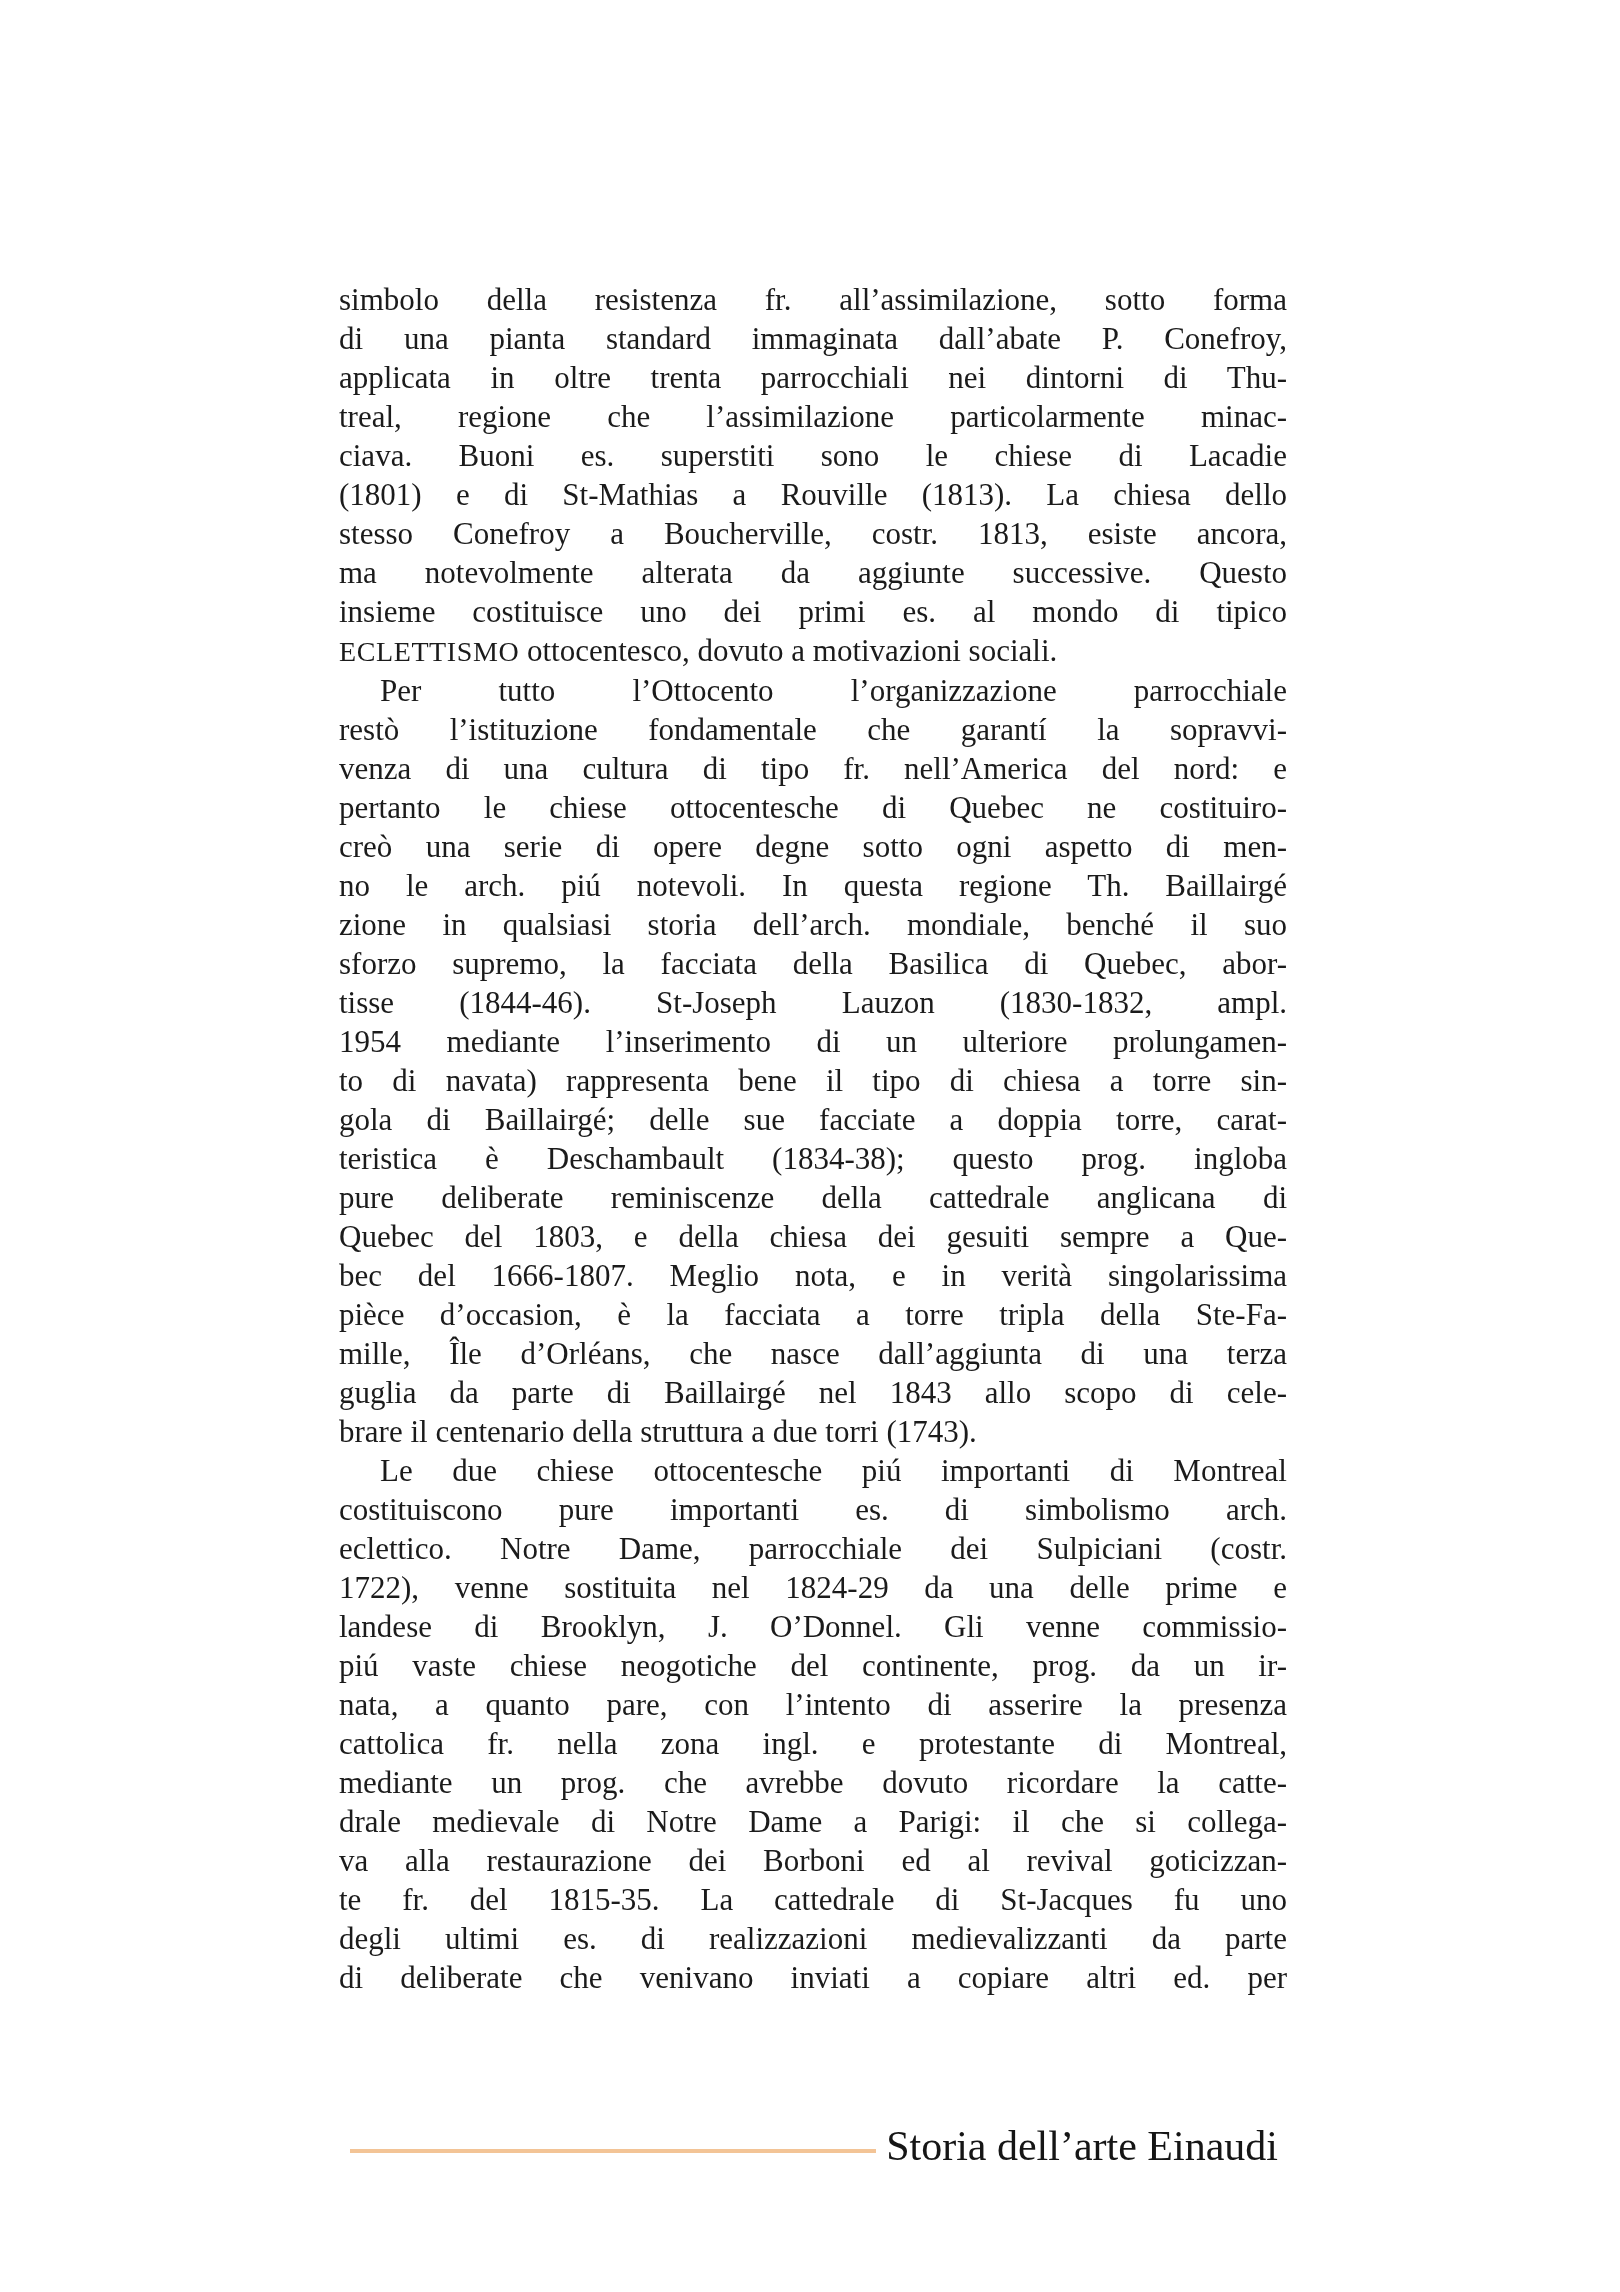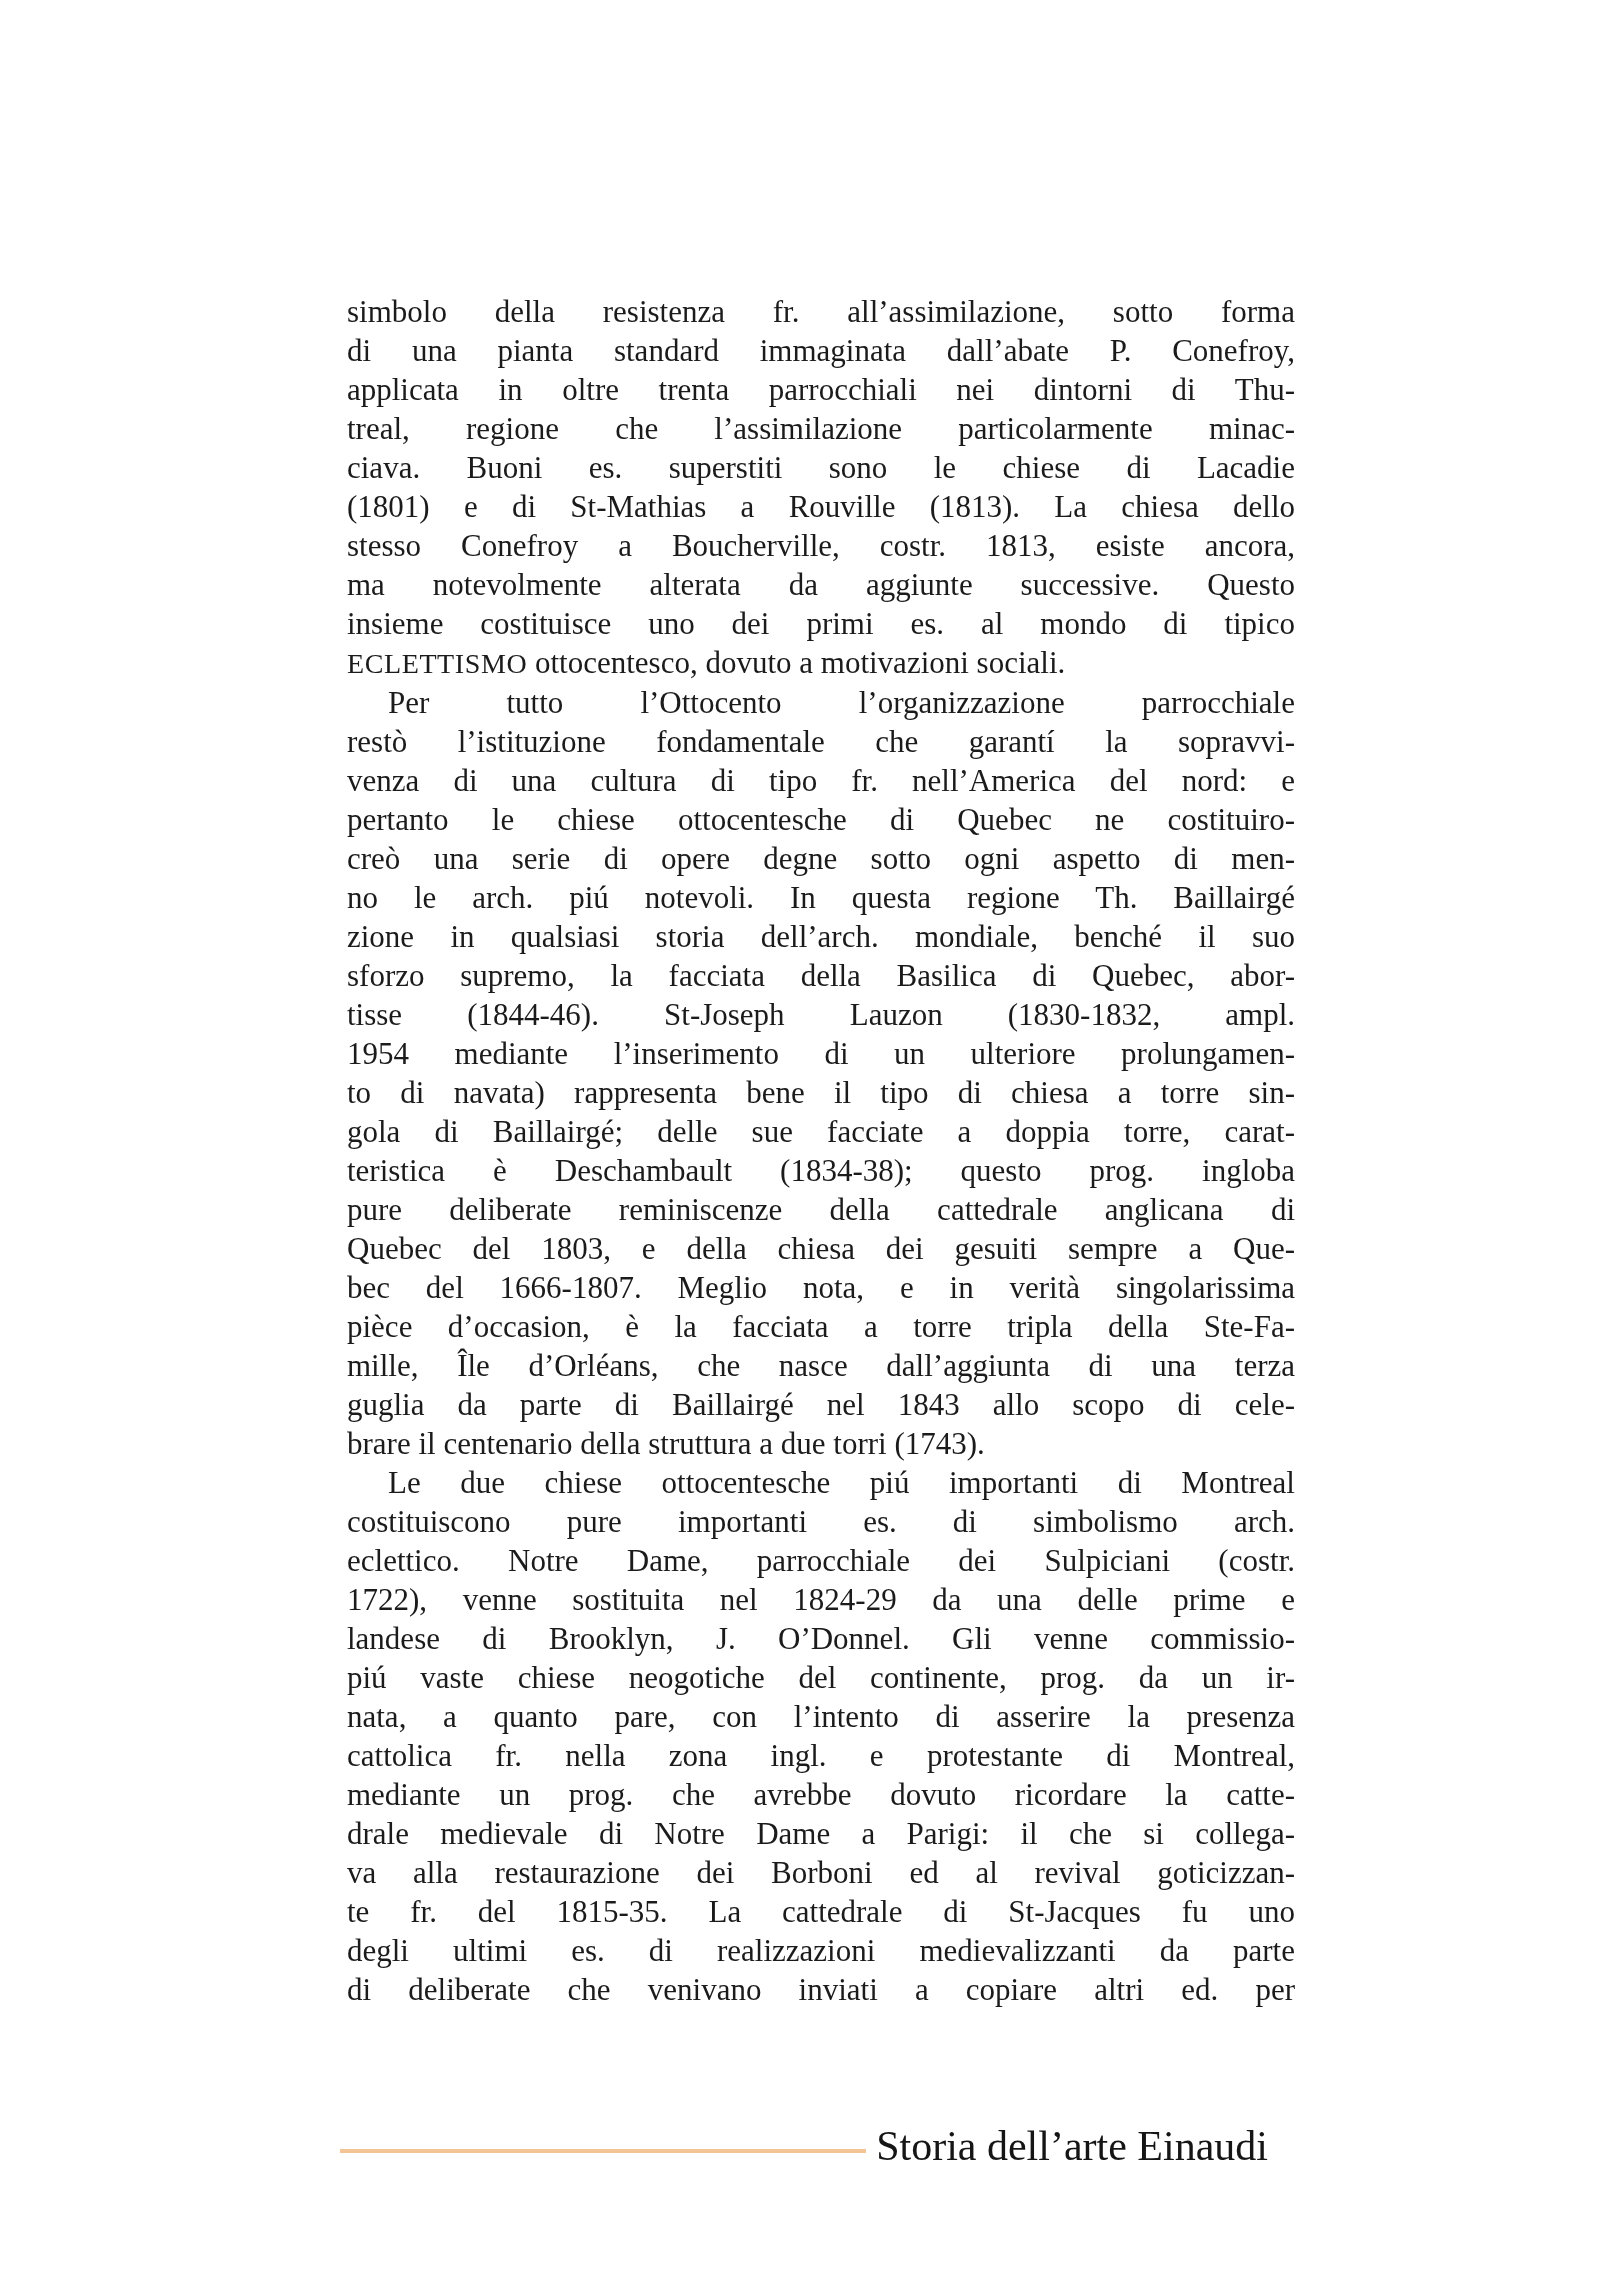--- a/index.html
+++ b/index.html
@@ -10,45 +10,44 @@
   body {
     width: 1620px;
     height: 2293px;
     position: relative;
     font-family: "Liberation Serif", serif;
     color: #1b1b1b;
   }
   #text-block {
     position: absolute;
     left: 339px;
-    top: 292px;
+    top: 280px;
     width: 948px;
     font-size: 31px;
     line-height: 39px;
-    margin-left: 8px;
   }
   .line {
     text-align: justify;
     text-align-last: justify;
   }
   .line.p-last {
     text-align-last: left;
   }
   .line.indent {
     text-indent: 41px;
   }
   .rg { font-style: normal; }
   .it { }
   .sc {
     font-size: 28px;
     letter-spacing: 0.6px;
   }
   #page-footer {
     position: absolute;
-    left: 1px;
+    left: 11px;
     top: 0;
     width: 1600px;
     height: 2293px;
     pointer-events: none;
   }
   #footer-rule {
     position: absolute;
     left: 339px;
     top: 2149px;
     width: 526px;

